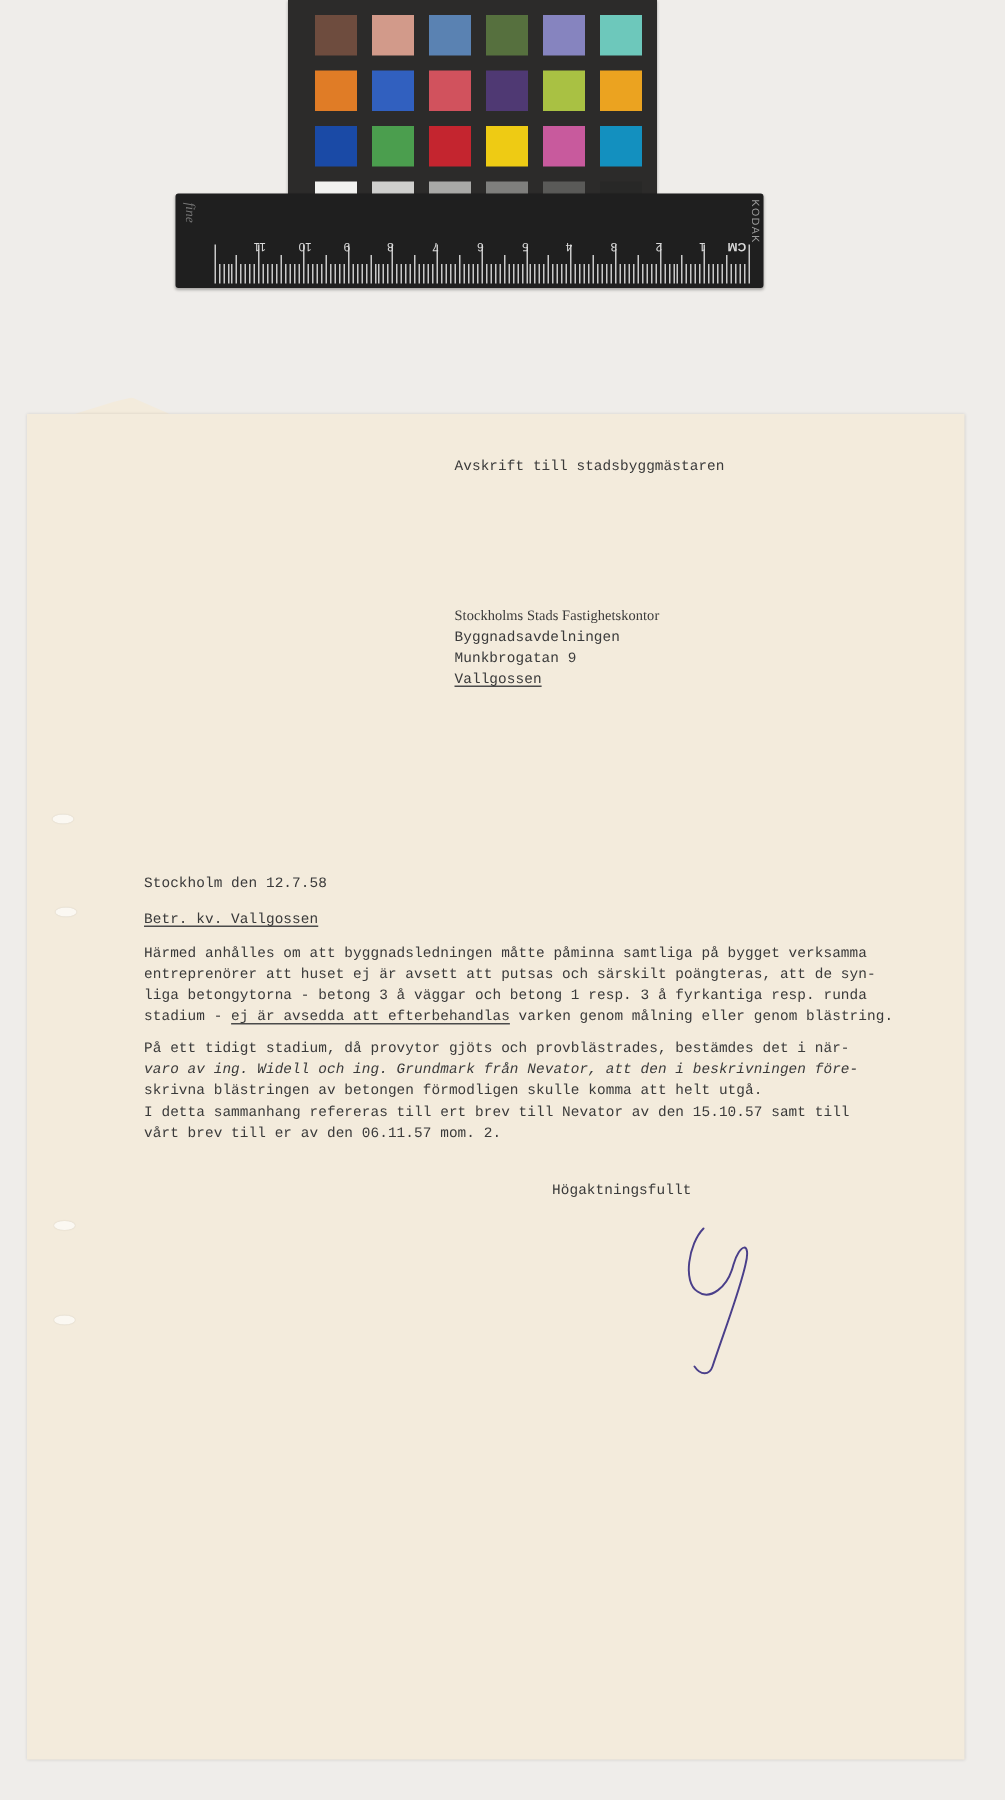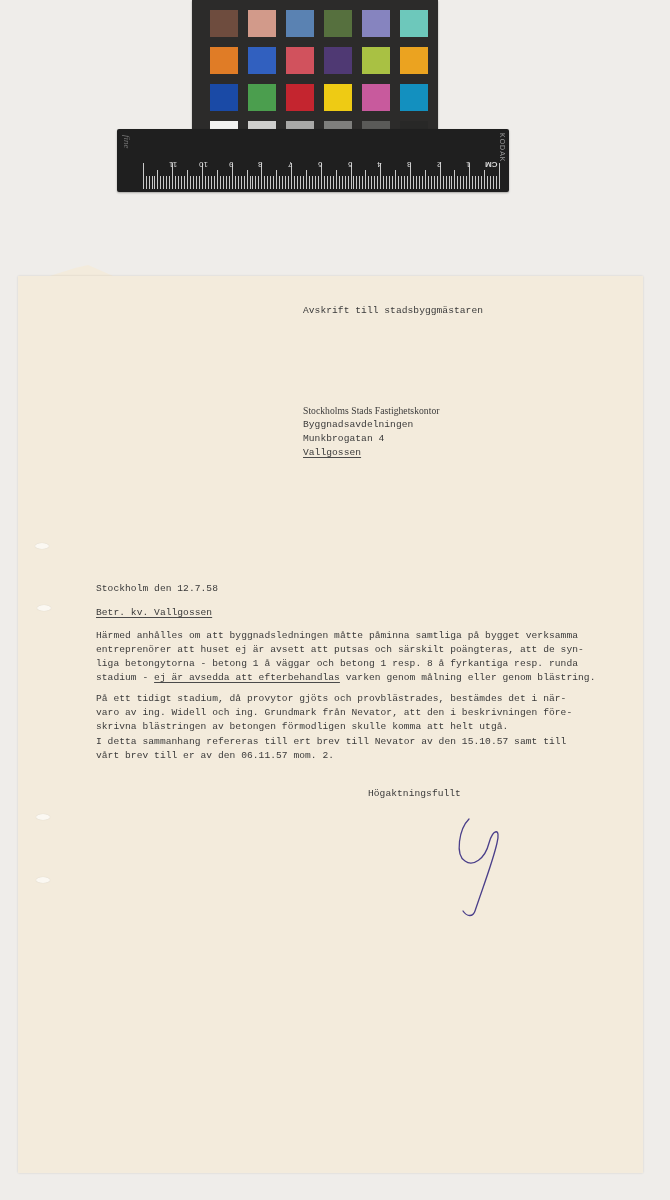--- a/index.html
+++ b/index.html
@@ -195,33 +195,33 @@
 
 <div class="punch" style="left:35px;top:543px;"></div>
 <div class="punch" style="left:37px;top:605px;"></div>
 <div class="punch" style="left:36px;top:814px;"></div>
 <div class="punch" style="left:36px;top:877px;"></div>
 
 <div class="tl" style="left:303px;top:304px;">Avskrift till stadsbyggmästaren</div>
 
 <div class="tl" style="left:303px;top:404px;font-family:Liberation Serif, serif;">Stockholms Stads Fastighetskontor</div>
 <div class="tl" style="left:303px;top:418px;">Byggnadsavdelningen</div>
-<div class="tl" style="left:303px;top:432px;">Munkbrogatan 4</div>
+<div class="tl" style="left:303px;top:432px;">Munkbrogatan 9</div>
 <div class="tl u" style="left:303px;top:446px;">Vallgossen</div>
 
 <div class="tl" style="left:96px;top:582px;">Stockholm den 12.7.58</div>
 <div class="tl u" style="left:96px;top:606px;">Betr. kv. Vallgossen</div>
 
 <div class="tl" style="left:96px;top:629px;">Härmed anhålles om att byggnadsledningen måtte påminna samtliga på bygget verksamma</div>
 <div class="tl" style="left:96px;top:643px;">entreprenörer att huset ej är avsett att putsas och särskilt poängteras, att de syn-</div>
-<div class="tl" style="left:96px;top:657px;">liga betongytorna - betong 1 å väggar och betong 1 resp. 8 å fyrkantiga resp. runda</div>
+<div class="tl" style="left:96px;top:657px;">liga betongytorna - betong 3 å väggar och betong 1 resp. 3 å fyrkantiga resp. runda</div>
 <div class="tl" style="left:96px;top:671px;"><span>stadium - </span><span class="u">ej är avsedda att efterbehandlas</span><span> varken genom målning eller genom blästring.</span></div>
 
 <div class="tl" style="left:96px;top:692px;">På ett tidigt stadium, då provytor gjöts och provblästrades, bestämdes det i när-</div>
-<div class="tl" style="left:96px;top:706px;">varo av ing. Widell och ing. Grundmark från Nevator, att den i beskrivningen före-</div>
+<div class="tl" style="left:96px;top:706px;font-style:italic;">varo av ing. Widell och ing. Grundmark från Nevator, att den i beskrivningen före-</div>
 <div class="tl" style="left:96px;top:720px;">skrivna blästringen av betongen förmodligen skulle komma att helt utgå.</div>
 
 <div class="tl" style="left:96px;top:735px;">I detta sammanhang refereras till ert brev till Nevator av den 15.10.57 samt till</div>
 <div class="tl" style="left:96px;top:749px;">vårt brev till er av den 06.11.57 mom. 2.</div>
 
 <div class="tl" style="left:368px;top:787px;">Högaktningsfullt</div>
 
 <svg class="sig" width="50" height="105" viewBox="0 0 50 105">
   <path d="M14 4 C4 14 0 40 10 46 C18 52 30 44 34 28 C38 14 46 12 42 28 C38 46 28 72 20 96 C18 102 12 102 8 96" fill="none" stroke="#4a3f8a" stroke-width="1.3" stroke-linecap="round"></path>
 </svg>

